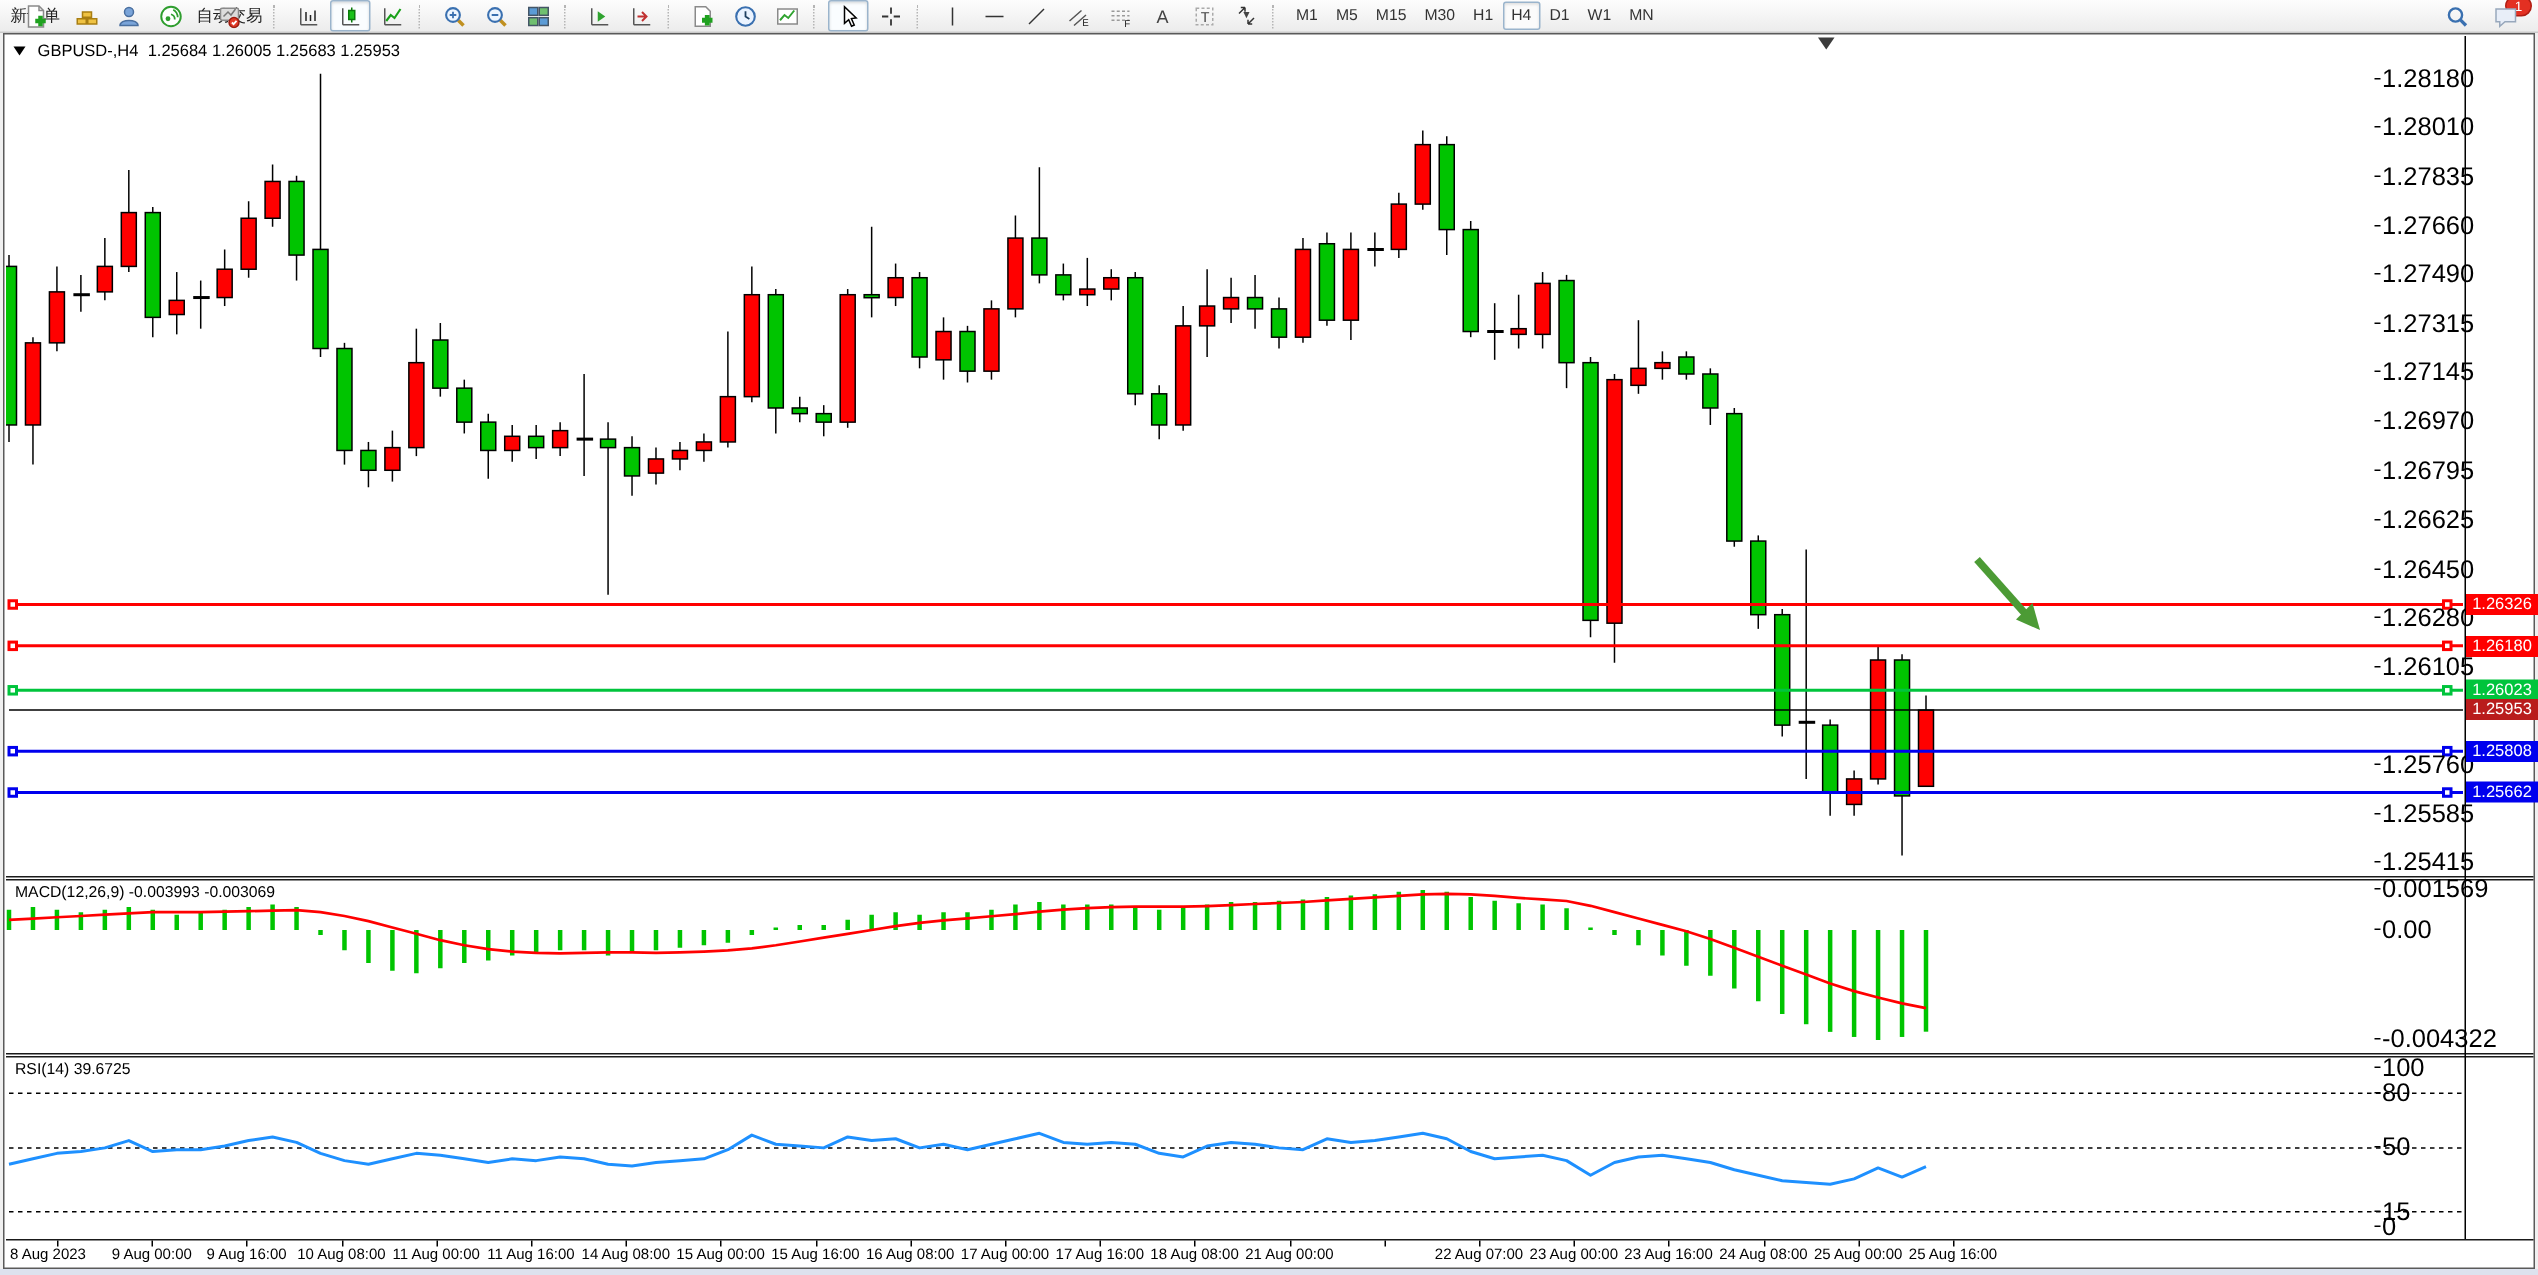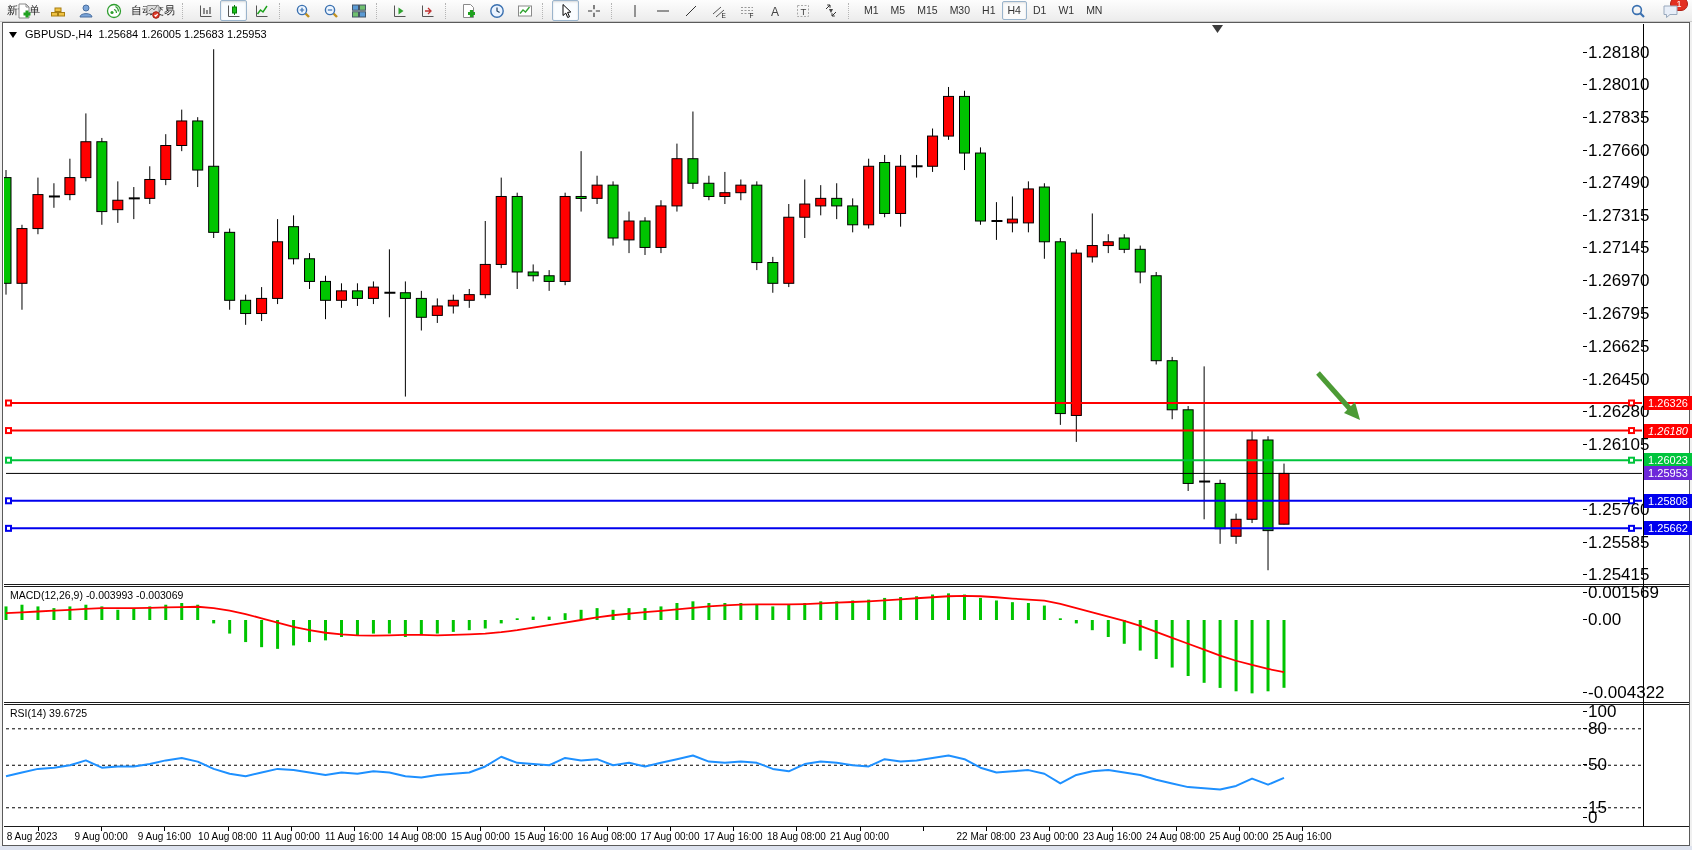--- a/index.html
+++ b/index.html
@@ -567,25 +567,25 @@
     <div class="ptick" style="top: 275.424px;">1.26970</div>
     <div class="ptick" style="top: 308.46px;">1.26795</div>
     <div class="ptick" style="top: 340.553px;">1.26625</div>
     <div class="ptick" style="top: 373.589px;">1.26450</div>
     <div class="ptick" style="top: 405.682px;">1.26280</div>
     <div class="ptick" style="top: 438.719px;">1.26105</div>
     <div class="ptick" style="top: 503.848px;">1.25760</div>
     <div class="ptick" style="top: 536.884px;">1.25585</div>
     <div class="ptick" style="top: 568.977px;">1.25415</div>
     <div class="plabel" style="top: 395.998px; background: rgb(255, 0, 0);">1.26326</div>
-    <div class="plabel" style="top: 423.56px; background: rgb(255, 0, 0); font-style: italic;">1.26180</div>
+    <div class="plabel" style="top: 423.56px; background: rgb(255, 0, 0);">1.26180</div>
     <div class="plabel" style="top: 453.198px; background: rgb(0, 196, 60);">1.26023</div>
     <div class="plabel" style="top: 493.786px; background: rgb(0, 0, 238);">1.25808</div>
     <div class="plabel" style="top: 521.348px; background: rgb(0, 0, 238);">1.25662</div>
-    <div class="plabel" style="top: 466.413px; background: #6d28d9;">1.25953</div>
+    <div class="plabel" style="top: 466.413px; background: #b91c1c;">1.25953</div>
     <div class="ptick" style="top: 587.362px;">0.001569</div>
     <div class="ptick" style="top: 614px;">0.00</div>
     <div class="ptick" style="top: 687.379px;">-0.004322</div>
     <div class="ptick" style="top: 706px;">100</div>
     <div class="ptick" style="top: 722.8px;">80</div>
     <div class="ptick" style="top: 759.25px;">50</div>
     <div class="ptick" style="top: 801.775px; text-align: center;">15</div>
     <div class="ptick" style="top: 812px;">0</div>
   </div>
 <div id="taxis">
@@ -613,21 +613,21 @@
     <div class="tlabel" style="left: 670px;">17 Aug 00:00</div>
     <div class="ttick" style="left: 733.2px;"></div>
     <div class="tlabel" style="left: 733.2px;">17 Aug 16:00</div>
     <div class="ttick" style="left: 796.4px;"></div>
     <div class="tlabel" style="left: 796.4px;">18 Aug 08:00</div>
     <div class="ttick" style="left: 859.6px;"></div>
     <div class="tlabel" style="left: 859.6px;">21 Aug 00:00</div>
     <div class="ttick" style="left: 922.8px;"></div>
     <div class="tlabel" style="left: 922.8px; margin-top: 36px;">21 Aug 16:00</div>
     <div class="ttick" style="left: 986px;"></div>
-    <div class="tlabel" style="left: 986px;">22 Mar 08:00</div>
+    <div class="tlabel" style="left: 986px;">22 Aug 07:00</div>
     <div class="ttick" style="left: 1049.2px;"></div>
     <div class="tlabel" style="left: 1049.2px;">23 Aug 00:00</div>
     <div class="ttick" style="left: 1112.4px;"></div>
     <div class="tlabel" style="left: 1112.4px;">23 Aug 16:00</div>
     <div class="ttick" style="left: 1175.6px;"></div>
     <div class="tlabel" style="left: 1175.6px;">24 Aug 08:00</div>
     <div class="ttick" style="left: 1238.8px;"></div>
     <div class="tlabel" style="left: 1238.8px;">25 Aug 00:00</div>
     <div class="ttick" style="left: 1302px;"></div>
     <div class="tlabel" style="left: 1302px;">25 Aug 16:00</div>

